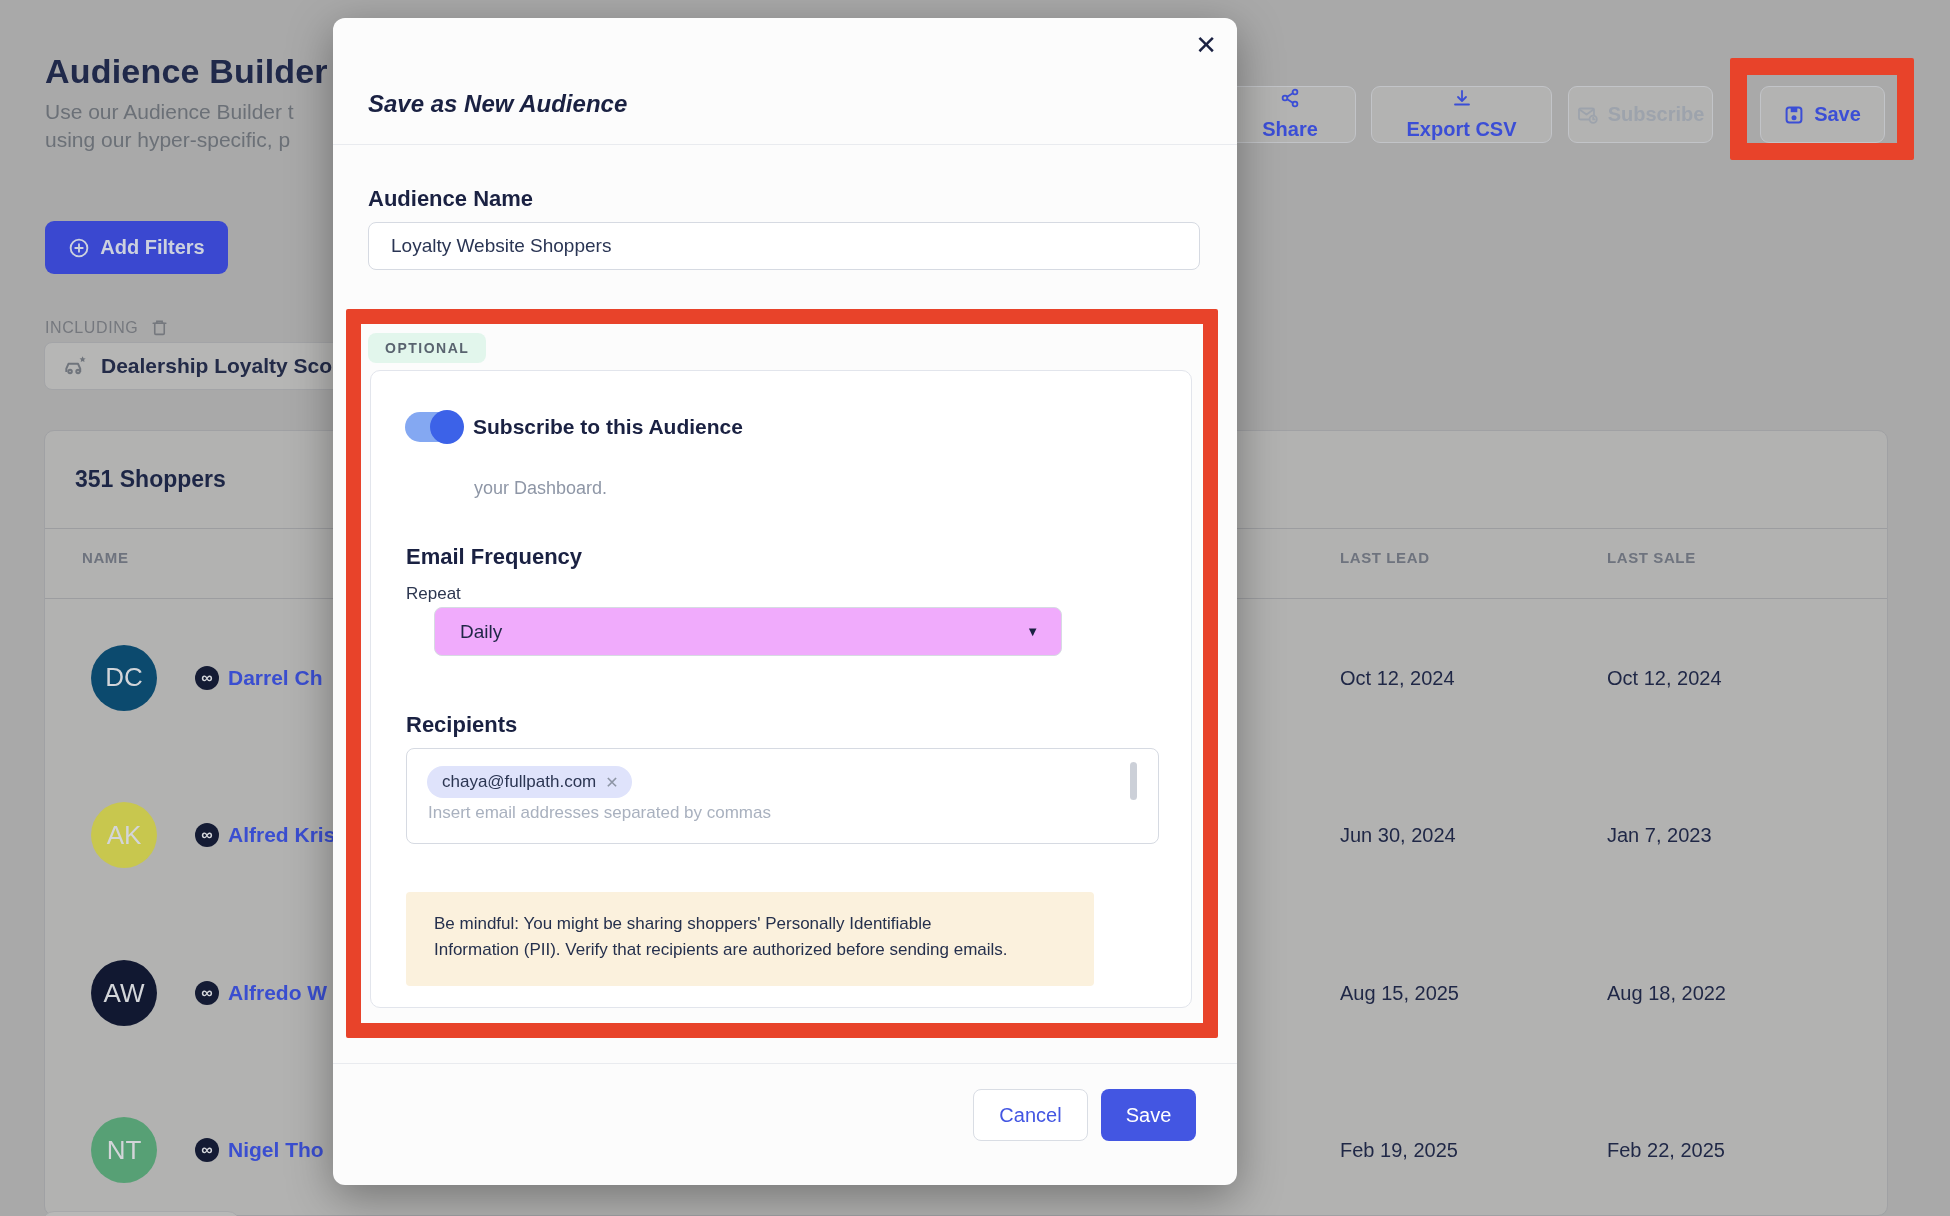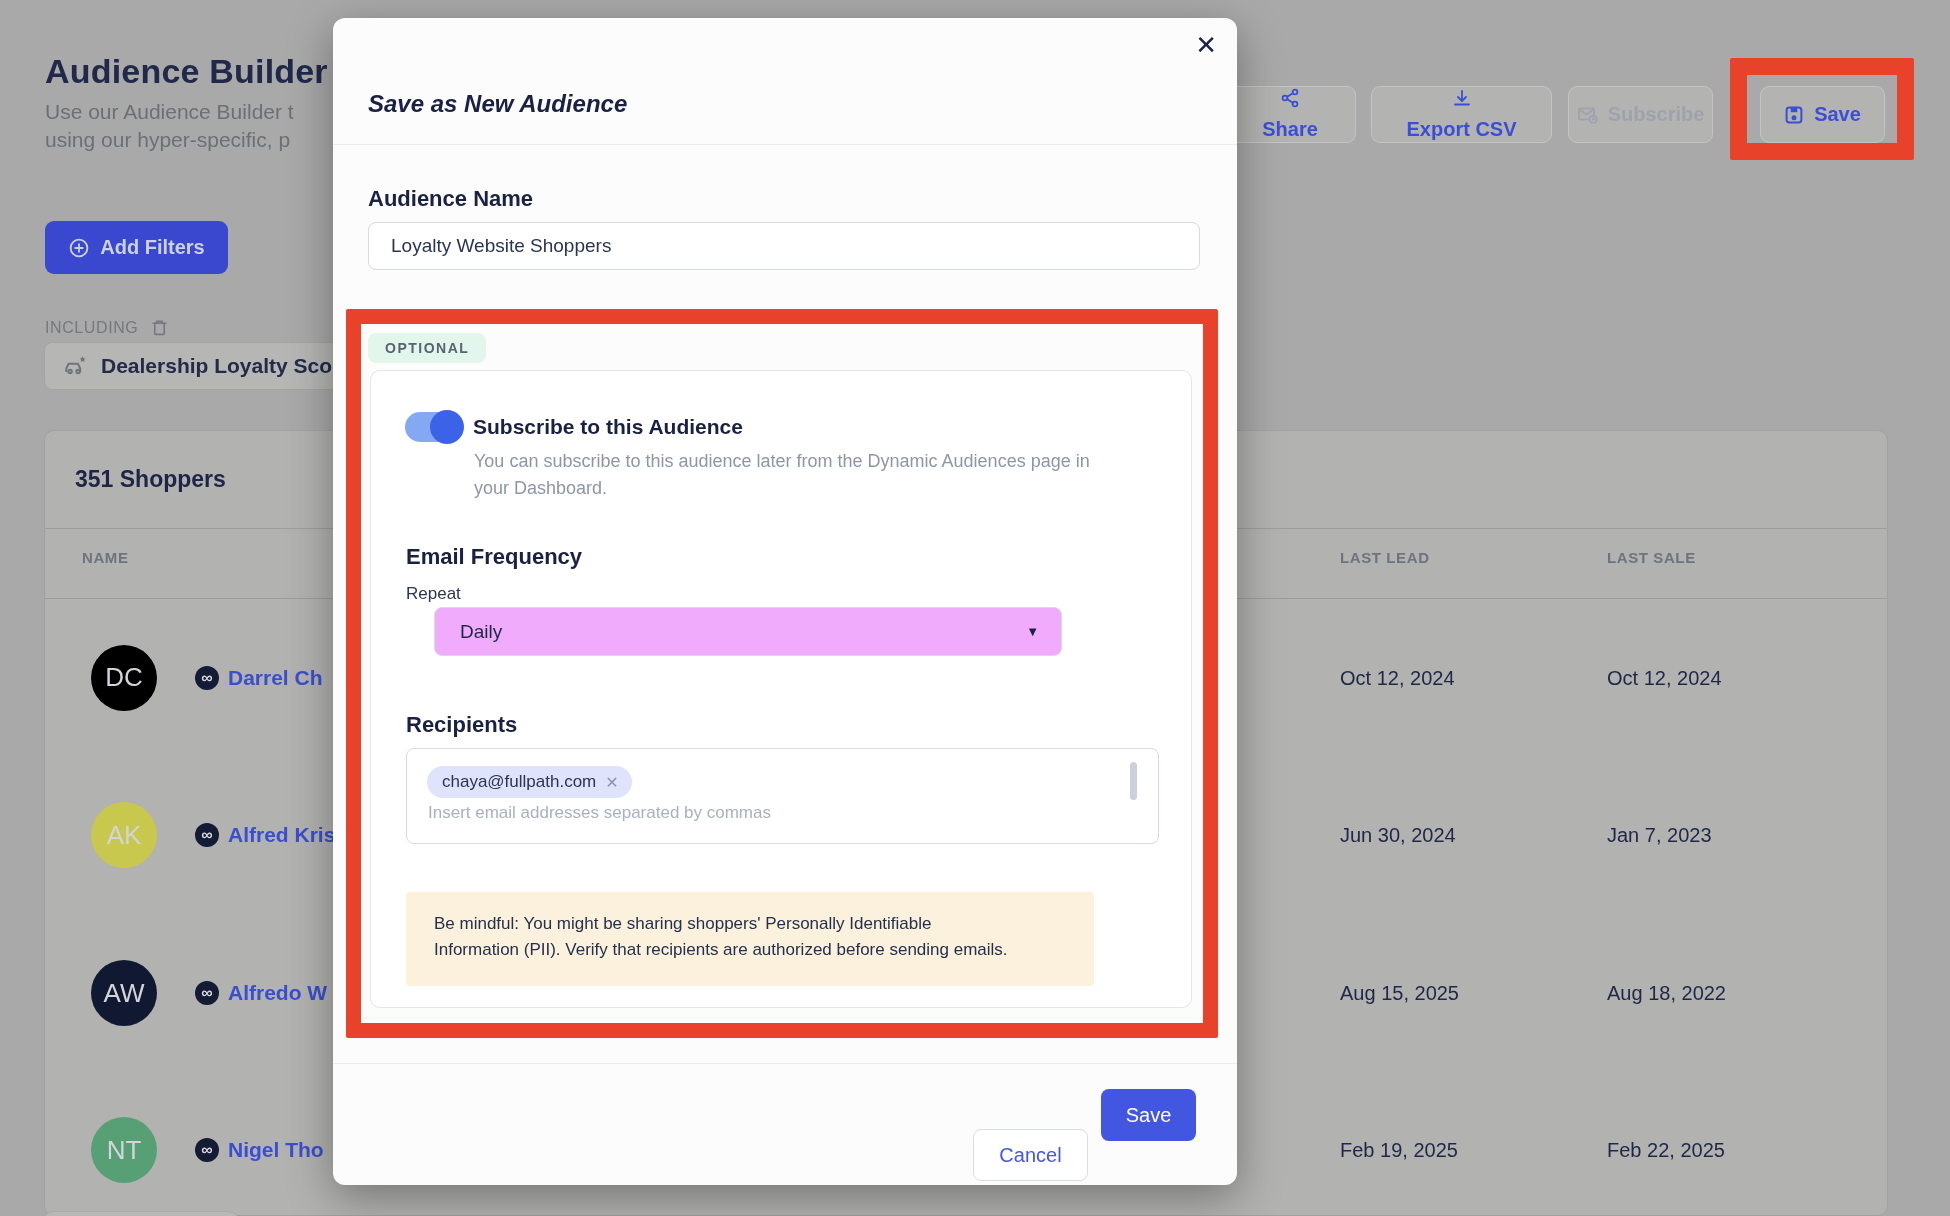--- a/index.html
+++ b/index.html
@@ -96,21 +96,21 @@
           align-items:center; gap:9px; padding:0 13px 0 15px; font-size:17px; color:#2b3552; }
   .chip .x { color:#8d95a5; font-size:16px; cursor:pointer; }
   .rec-ph { position:absolute; left:21px; top:54px; font-size:17px; color:#a9b1bf; }
   .scroll-thumb { position:absolute; right:21px; top:13px; width:7px; height:38px; border-radius:4px; background:#ccd0d8; cursor:pointer; }
 
   .warnbox { position:absolute; left:35px; top:521px; width:688px; height:94px; background:#fbf1dd; border-radius:4px;
              padding:19px 20px 0 28px; font-size:17px; line-height:26px; color:#25304d; }
 
   .m-footer-line { position:absolute; left:0; top:1045px; right:0; height:1px; background:#e9ebef; }
   .btn-cancel { position:absolute; left:640px; top:1071px; width:115px; height:52px; border:1px solid #d9dde4; border-radius:8px;
-                background:#fff; color:#4356e2; font-size:20px; display:flex; align-items:center; justify-content:center; cursor:pointer;margin-top:40px; }
+                background:#fff; color:#4356e2; font-size:20px; display:flex; align-items:center; justify-content:center; cursor:pointer; }
   .btn-save { position:absolute; left:768px; top:1071px; width:95px; height:52px; border-radius:8px; background:#4356e2;
               color:#fff; font-size:20px; display:flex; align-items:center; justify-content:center; cursor:pointer; }
 </style>
 </head>
 <body>
 
 <div class="abs pg-title">Audience Builder</div>
 <div class="abs pg-sub pg-sub1">Use our Audience Builder t</div>
 <div class="abs pg-sub pg-sub2">using our hyper-specific, p</div>
 
@@ -179,21 +179,21 @@
 
 <div class="abs card">
   <div class="card-head">351 Shoppers</div>
   <div class="thead">
     <span class="th th-name">NAME</span>
     <span class="th th-lead">LAST LEAD</span>
     <span class="th th-sale">LAST SALE</span>
   </div>
 
   <div class="trow r1">
-    <div class="avatar" style="background: #000000;">DC</div>
+    <div class="avatar" style="background: #0c4a6e;">DC</div>
     <div class="cell-name">
       <span class="inf-badge">∞</span>
       <span class="nm">Darrel Ch</span>
     </div>
     <span class="dt dt-lead">Oct 12, 2024</span>
     <span class="dt dt-sale">Oct 12, 2024</span>
   </div>
   <div class="trow r2">
     <div class="avatar" style="background: rgb(200, 199, 78);">AK</div>
     <div class="cell-name">
@@ -233,21 +233,20 @@
   <div class="m-aud-label">Audience Name</div>
   <div class="m-input">Loyalty Website Shoppers</div>
 
   <div class="opt-badge">OPTIONAL</div>
 
   <div class="bigbox">
     <div class="toggle">
         <div class="knob"></div>
       </div>
     <div class="sub-label">Subscribe to this Audience</div>
-    <div class="sub-desc sub-desc1">You can subscribe to this audience later from the Dynamic Audiences page in</div>
     <div class="sub-desc sub-desc2">your Dashboard.</div>
 
     <div class="ef-label">Email Frequency</div>
     <div class="repeat-label">Repeat</div>
     <div class="dropdown">
       <span>Daily</span>
       <span class="chev">▼</span>
     </div>
 
     <div class="rec-label">Recipients</div>

